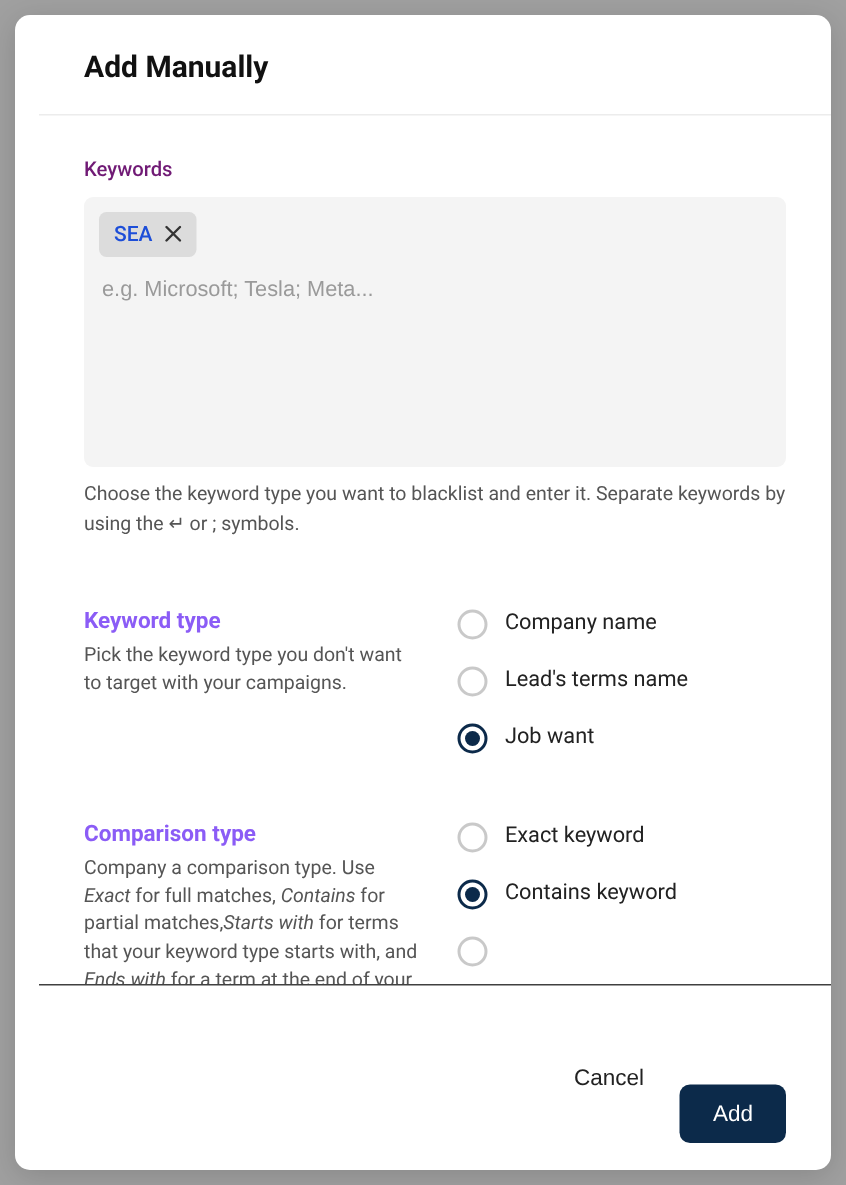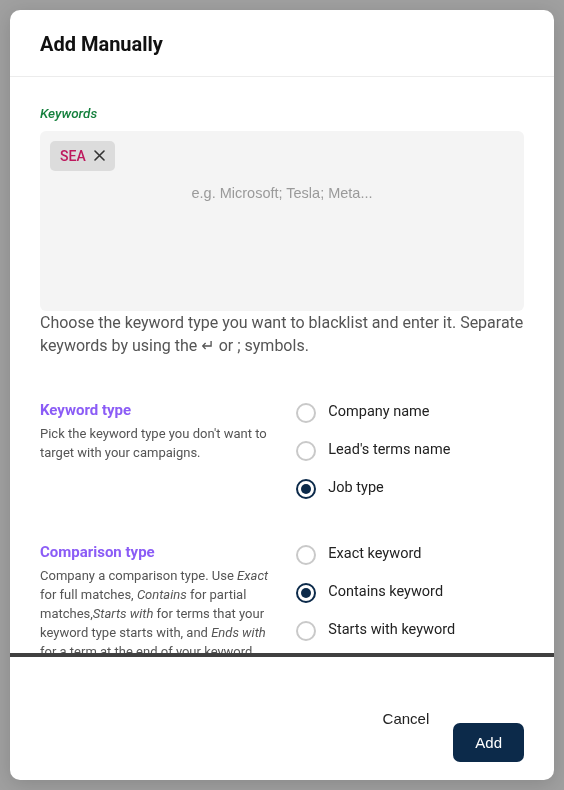--- a/index.html
+++ b/index.html
@@ -16,20 +16,21 @@
     top: 10px;
     left: 10px;
     right: 10px;
     bottom: 10px;
     background: #fff;
     border-radius: 10px;
     display: flex;
     flex-direction: column;
     box-shadow: 0 4px 20px rgba(0,0,0,0.15);
     overflow: hidden;
+    padding-left: 16px;
   }
   .modal-header {
     padding: 22px 30px 20px;
     border-bottom: 1px solid #ececec;
   }
   .modal-title {
     font-size: 20px;
     font-weight: 700;
     color: #111;
   }
@@ -39,62 +40,61 @@
     padding: 28px 30px 10px;
   }
   
   .modal-body::-webkit-scrollbar { width: 8px; }
   .modal-body::-webkit-scrollbar-thumb { background: #c7c7c7; border-radius: 4px; }
   .modal-body::-webkit-scrollbar-track { background: transparent; }
 
   .field-label {
     font-size: 13.5px;
     font-weight: 500;
-    color: #15803d;
+    color: #701a75;
     margin-bottom: 10px;
-    font-style: italic;
   }
   .kw-area {
     background: #f4f4f4;
     border-radius: 6px;
     padding: 10px;
     min-height: 180px;
   }
   .chip {
     display: inline-flex;
     align-items: center;
     background: #dcdcdc;
     border-radius: 5px;
     padding: 7px 10px;
     font-size: 14px;
     font-weight: 500;
-    color: #be185d;
+    color: #1d4ed8;
     gap: 8px;
   }
   .chip-x {
     font-size: 15px;
     line-height: 1;
     cursor: pointer;
     color: #333;
   }
   .kw-input {
     border: none;
     background: transparent;
     width: 100%;
     font-size: 14.5px;
     color: #222;
     padding: 14px 2px 4px;
     outline: none;
-    text-align: center;
   }
   .kw-input::placeholder { color: #9a9a9a; }
   .help-text {
-    font-size: 16px;
+    font-size: 13px;
     color: #555;
     line-height: 1.45;
+    margin-top: 10px;
   }
   .enter-sym {
     font-family: Arial, sans-serif;
   }
   .section {
     display: flex;
     gap: 24px;
     margin-top: 44px;
   }
   .section-left {
@@ -156,21 +156,21 @@
     border: 1.3px solid #888;
     border-radius: 50%;
     display: inline-flex;
     align-items: center;
     justify-content: center;
     font-size: 9px;
     color: #888;
     line-height: 1;
   }
   .modal-footer {
-    border-top: 4px solid #404040;
+    border-top: 1px solid #404040;
     padding: 18px 30px;
     display: flex;
     justify-content: flex-end;
     gap: 24px;
     align-items: center;
   }
   .btn-cancel {
     background: none;
     border: none;
     font-size: 15px;
@@ -227,21 +227,21 @@
         <label class="radio-row">
           <span class="radio"></span>
           <span class="radio-label">Company name</span>
         </label>
         <label class="radio-row">
           <span class="radio"></span>
           <span class="radio-label">Lead's terms name</span>
         </label>
         <label class="radio-row">
           <span class="radio checked"></span>
-          <span class="radio-label">Job type</span>
+          <span class="radio-label">Job want</span>
         </label>
       </div>
     </div>
 
     <div class="section">
       <div class="section-left">
         <div class="section-title">Comparison type</div>
         <div class="section-desc">
           <span>Company a comparison type. Use </span><span class="em">Exact</span><span> for full matches, </span><span class="em">Contains</span><span> for partial matches,</span><span class="em">Starts with</span><span> for terms that your keyword type starts with, and </span><span class="em">Ends with</span><span> for a term at the end of your keyword type.</span>
         </div>
@@ -250,21 +250,20 @@
         <label class="radio-row">
           <span class="radio"></span>
           <span class="radio-label">Exact keyword</span>
         </label>
         <label class="radio-row">
           <span class="radio checked"></span>
           <span class="radio-label">Contains keyword</span>
         </label>
         <label class="radio-row">
           <span class="radio"></span>
-          <span class="radio-label">Starts with keyword</span>
         </label>
         <label class="radio-row">
           <span class="radio"></span>
           <span class="radio-label">Ends with keyword</span>
         </label>
       </div>
     </div>
 
   </div>
 

